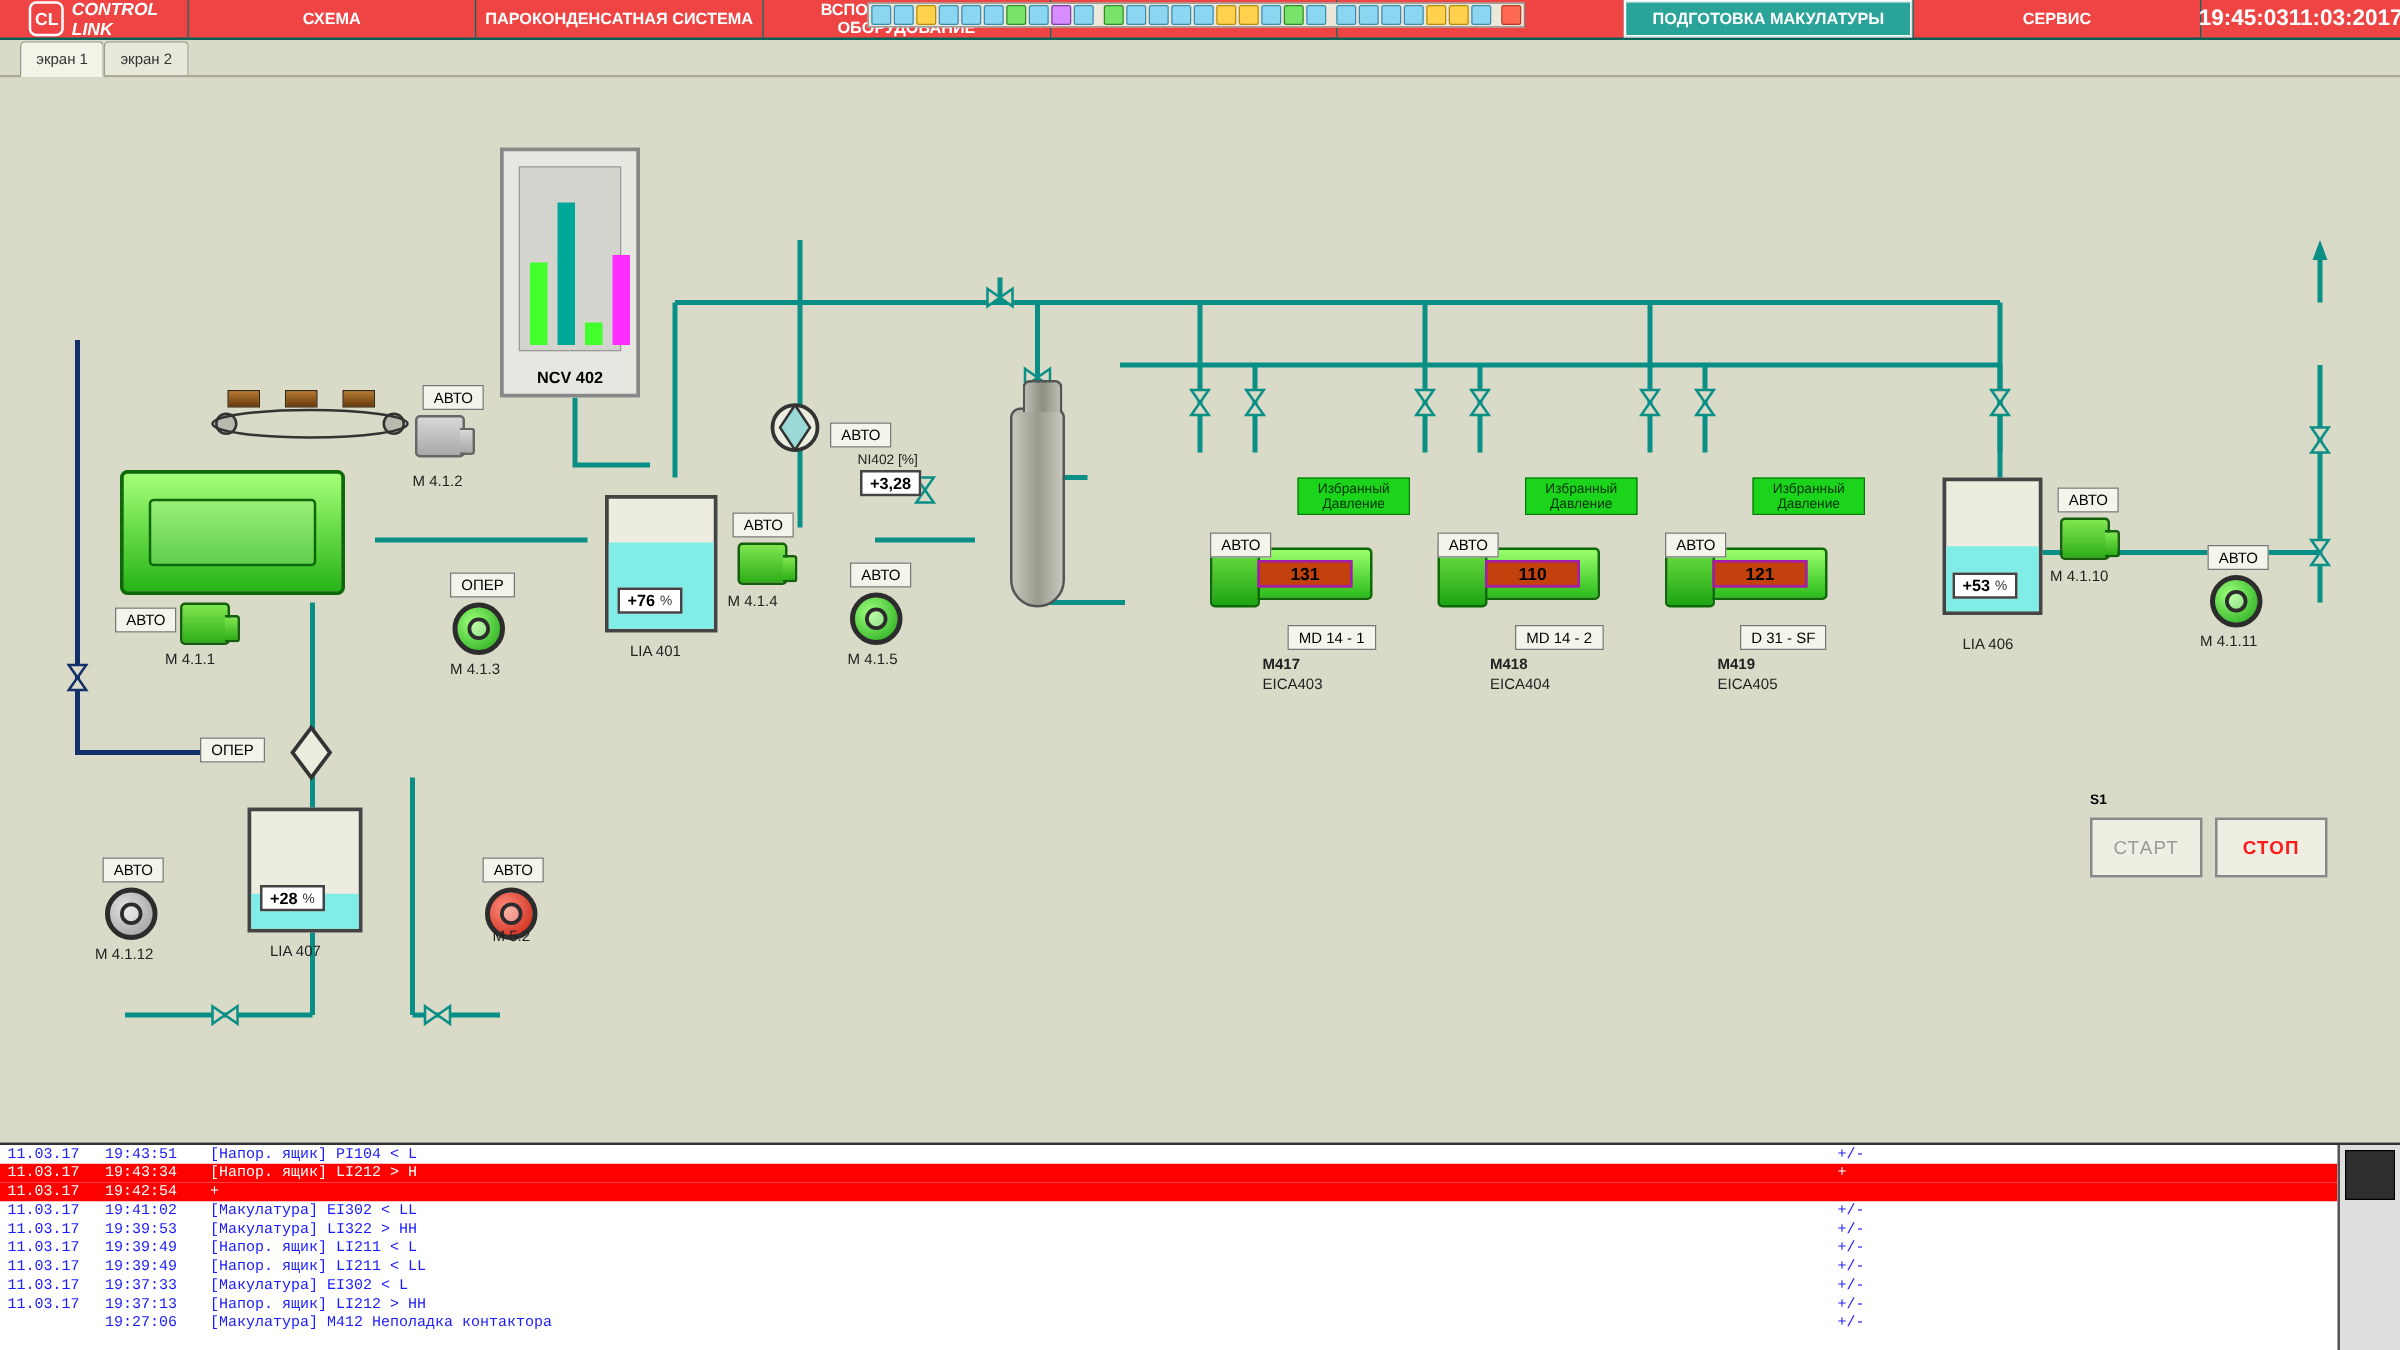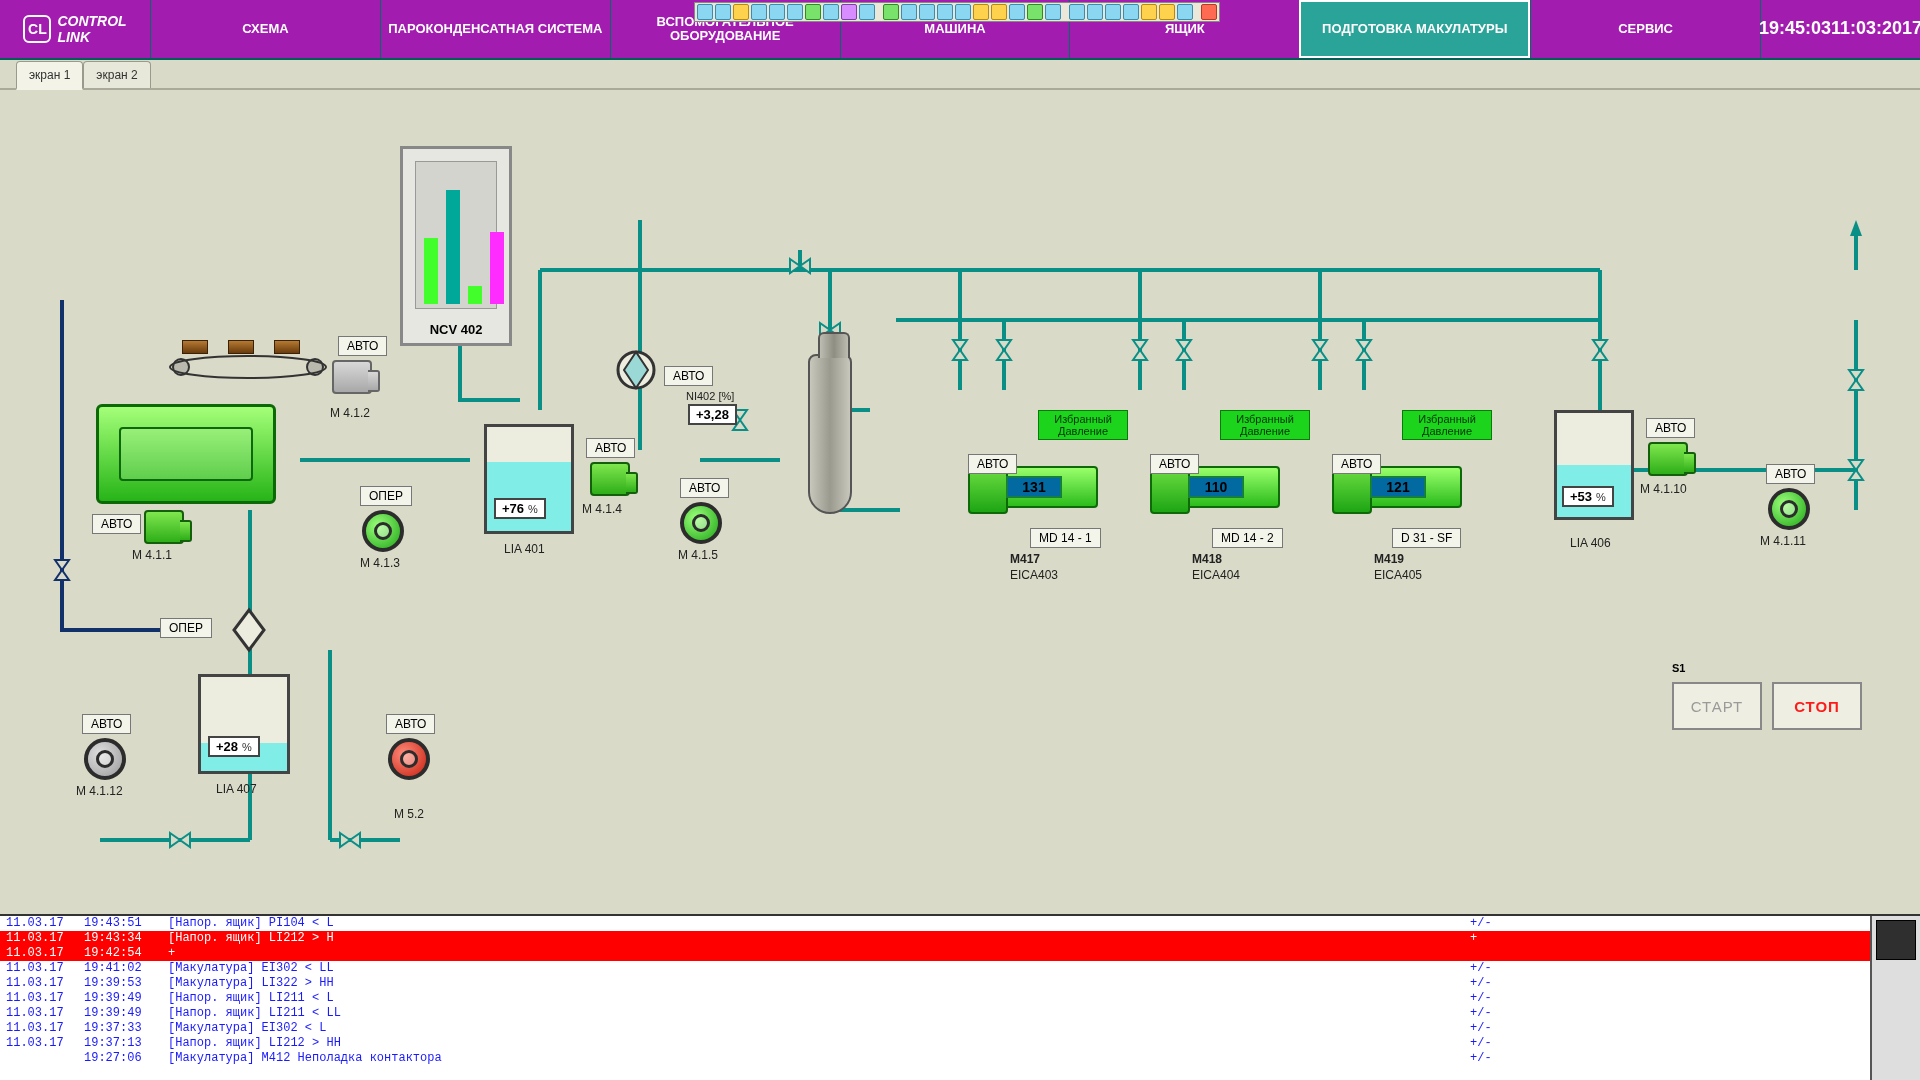--- a/index.html
+++ b/index.html
@@ -1,19 +1,19 @@
 <!DOCTYPE html>
 <html><head>
 <meta charset="utf-8">
 <style>
   * { box-sizing: border-box; margin: 0; padding: 0; }
   body { font-family: Arial, sans-serif; font-size: 11px; background: #d9dac7; width: 1920px; height: 1080px; overflow: hidden; position: relative; }
 
   
-  .header { background: #a21caf; color: #fff; height: 60px; display: flex; align-items: stretch; border-bottom: 2px solid #005f56; position: relative; }
+  .header { background: #ef4444; color: #fff; height: 32px; display: flex; align-items: stretch; border-bottom: 2px solid #005f56; position: relative; }
   .logo { width: 150px; display: flex; align-items: center; justify-content: center; font-weight: bold; font-style: italic; font-size: 14px; }
   .logo .cl-icon { width: 28px; height: 28px; border: 2px solid #fff; border-radius: 6px; margin-right: 6px; display:inline-flex; align-items:center; justify-content:center; font-style:normal; }
   .nav-item { flex: 1; display: flex; align-items: center; justify-content: center; text-align: center; font-weight: bold; font-size: 13px; border-left: 1px solid #006d63; cursor: pointer; padding: 2px 4px; line-height: 1.1; }
   .nav-item.active { background: #2aa499; border: 1px solid #fff; box-shadow: 0 0 0 1px #fff inset; }
   .clock { width: 160px; display: flex; flex-direction: row; align-items: center; justify-content: center; border-left: 1px solid #006d63; font-weight: bold; font-size: 18px; line-height: 1.1; }
 
   
   .mini-toolbar { position: absolute; top: 2px; left: 694px; height: 20px; background: #ebe7d9; border: 1px solid #888; display: flex; align-items: center; padding: 0 2px; gap: 2px; z-index: 50; }
   .mini-toolbar .ti { width: 16px; height: 16px; background: #8bd6f0; border: 1px solid #3c8cae; border-radius: 2px; }
   .mini-toolbar .sep { width: 4px; }
@@ -51,21 +51,21 @@
 
   .motorblock { position:absolute; width:40px; height:34px; background:linear-gradient(#7fe64e,#2eae18); border:2px solid #135f0b; border-radius:4px;}
   .motorblock.grey { background:linear-gradient(#d8d8d8,#a8a8a8); border-color:#666;}
   .motorblock::after{ content:""; position:absolute; right:-10px; top:8px; width:10px; height:18px; background:inherit; border:2px solid #135f0b; border-left:none; border-radius:0 3px 3px 0;}
   .motorblock.grey::after{ border-color:#666;}
 
   
   .comp { position:absolute; width:140px; height:64px; }
   .comp .body  { position:absolute; left:20px; top:18px; width:110px; height:42px; background:linear-gradient(#99ff6b,#2cbc1c); border:2px solid #0e6a08; border-radius:4px;}
   .comp .front { position:absolute; left:0; top:10px; width:40px; height:56px; background:linear-gradient(#7be84a,#1ea514); border:2px solid #0e6a08; border-radius:4px;}
-  .comp .disp  { position:absolute; left:38px; top:28px; width:56px; height:22px; background:#0369a1; border:2px solid #15803d; display:flex; align-items:center; justify-content:center; font-weight:bold; font-size:14px;}
+  .comp .disp  { position:absolute; left:38px; top:28px; width:76px; height:22px; background:#c2410c; border:2px solid #a21caf; display:flex; align-items:center; justify-content:center; font-weight:bold; font-size:14px;}
 
   
   .barpanel { position:absolute; left:400px; top:56px; width:112px; height:200px; background:#e7e7e2; border:3px solid #888;}
   .barpanel .inner { position:absolute; left:12px; top:12px; right:12px; bottom:34px; background:#d4d4cf; border:1px solid #999;}
   .barpanel .title { position:absolute; left:0; right:0; bottom:6px; text-align:center; font-weight:bold; font-size:13px;}
   .bar { position:absolute; bottom:4px; width:14px; }
   .bar .fill { position:absolute; left:0; right:0; bottom:0; }
   .bar.b1{ left:8px;  height:120px;} .bar.b1 .fill{ height:55%; background:#42ff2c;}
   .bar.b2{ left:30px; height:120px;} .bar.b2 .fill{ height:95%; background:#00a89a;}
   .bar.b3{ left:52px; height:120px;} .bar.b3 .fill{ height:15%; background:#42ff2c;}
@@ -410,21 +410,21 @@
   <div class="pump grey" style="left:84px; top:648px;">
       <div class="ring"></div>
     </div>
   <div class="tag" style="left:82px; top:624px;">АВТО</div>
   <div class="lbl" style="left:76px; top:694px;">M 4.1.12</div>
 
   <div class="pump red" style="left:388px; top:648px;">
       <div class="ring"></div>
     </div>
   <div class="tag" style="left:386px; top:624px;">АВТО</div>
-  <div class="lbl" style="left:394px; top:717px;">M 5.2</div>
+  <div class="lbl" style="left:394px; top:680px;">M 5.2</div>
 
   <div class="slabel" style="left:1672px; top:572px;">S1</div>
   <div class="sbox" style="left:1672px; top:592px;">
     <div class="sbtn start">СТАРТ</div>
     <div class="sbtn stop">СТОП</div>
   </div>
 </div>
 
 <div class="alarms">
   <div class="al-left" id="alarm-rows">

